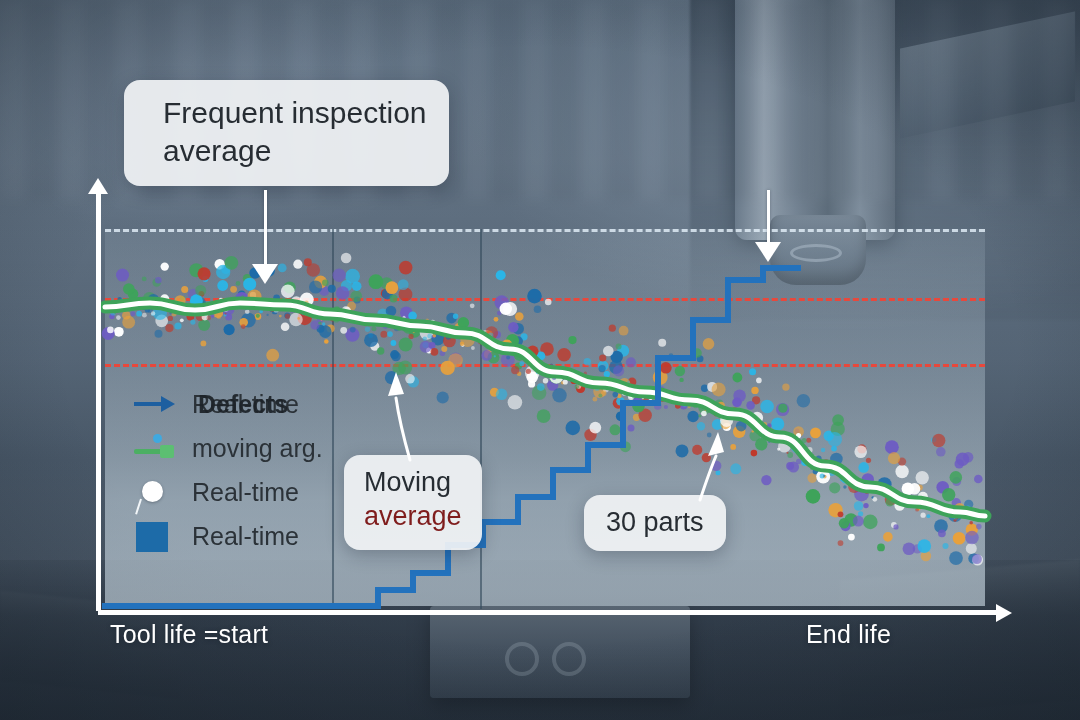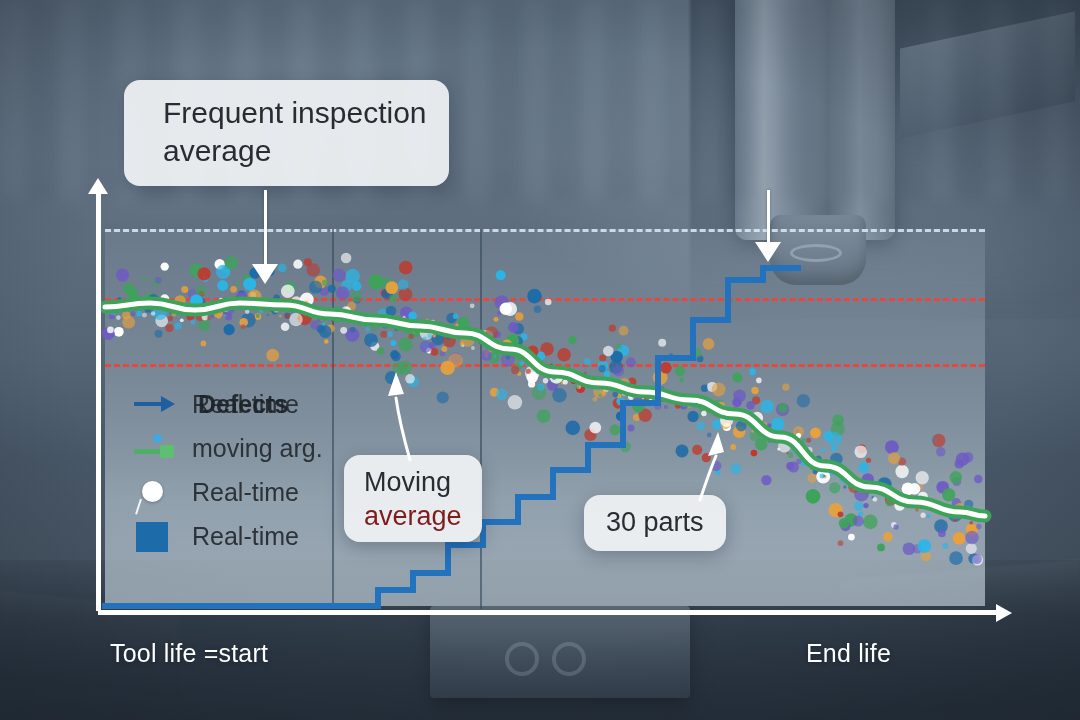--- a/index.html
+++ b/index.html
@@ -118,21 +118,20 @@
   .axis-x-head {
     position: absolute; left: 996px; top: 604px;
     width: 0; height: 0;
     border-top: 9px solid transparent; border-bottom: 9px solid transparent;
     border-left: 16px solid #ffffff;
   }
   .axis-label {
     position: absolute; color: #ffffff; font-size: 25px; letter-spacing: .2px;
     text-shadow: 0 1px 4px rgba(20,30,40,.55);
     white-space: nowrap;
-    margin-top: 19px;
   }
   .axis-label.left  { left: 110px; top: 620px; }
   .axis-label.right { left: 806px; top: 620px; }
 
   .hline { position: absolute; height: 0; border-top-width: 3px; border-top-style: dashed; }
   .hline.warn-top  { left: 105px; width: 880px; top: 229px; border-color: rgba(226,238,248,.82); }
   .hline.limit-1   { left: 105px; width: 880px; top: 298px; border-color: #e8483c; }
   .hline.limit-2   { left: 105px; width: 880px; top: 364px; border-color: #e8483c; }
 
   .vline { position: absolute; top: 229px; height: 380px; width: 2px; background: rgba(52,74,92,.62); }
@@ -148,21 +147,21 @@
     box-shadow: 0 5px 18px rgba(20,30,42,.28);
     padding: 14px 22px 16px 22px;
   }
   .callout .line {
     font-size: 30px; color: #272d33; line-height: 1.27; white-space: nowrap;
   }
   .callout.small .line { font-size: 27px; }
   .callout .line.accent { color: #7f1d1d; }
   #callout-frequent { left: 124px; top: 80px; padding-left: 39px; }
   #callout-fixed    { left: 644px; top: 80px; }
-  #callout-moving   { left: 344px; top: 455px; padding: 10px 20px 8px 20px; }
+  #callout-moving   { left: 344px; top: 455px; padding: 10px 20px 16px 20px; }
   #callout-parts    { left: 568px; top: 495px; padding: 10px 22px 12px 22px; margin-left: 16px; }
 
   .pointer { position: absolute; }
   .pointer .shaft { position: absolute; background: #ffffff; width: 3px; box-shadow: 0 0 3px rgba(30,40,50,.35); }
   .pointer .head-down {
     position: absolute; width: 0; height: 0;
     border-left: 13px solid transparent; border-right: 13px solid transparent;
     border-top: 20px solid #ffffff;
   }
   #ptr-frequent { left: 0; top: 0; }

